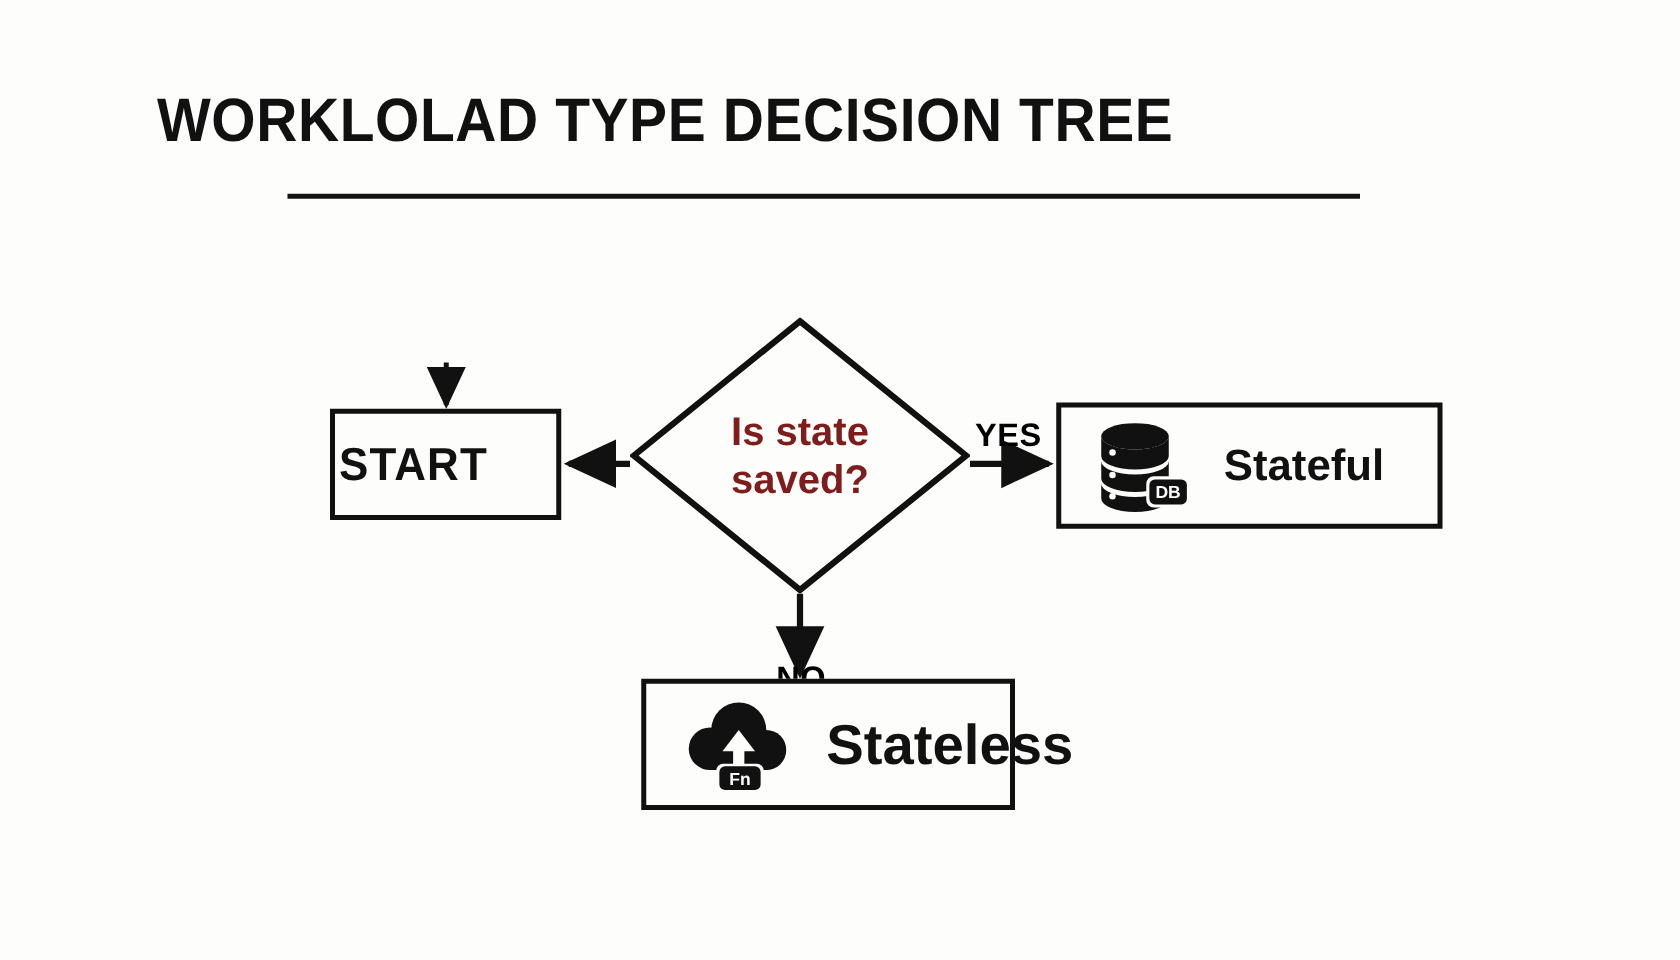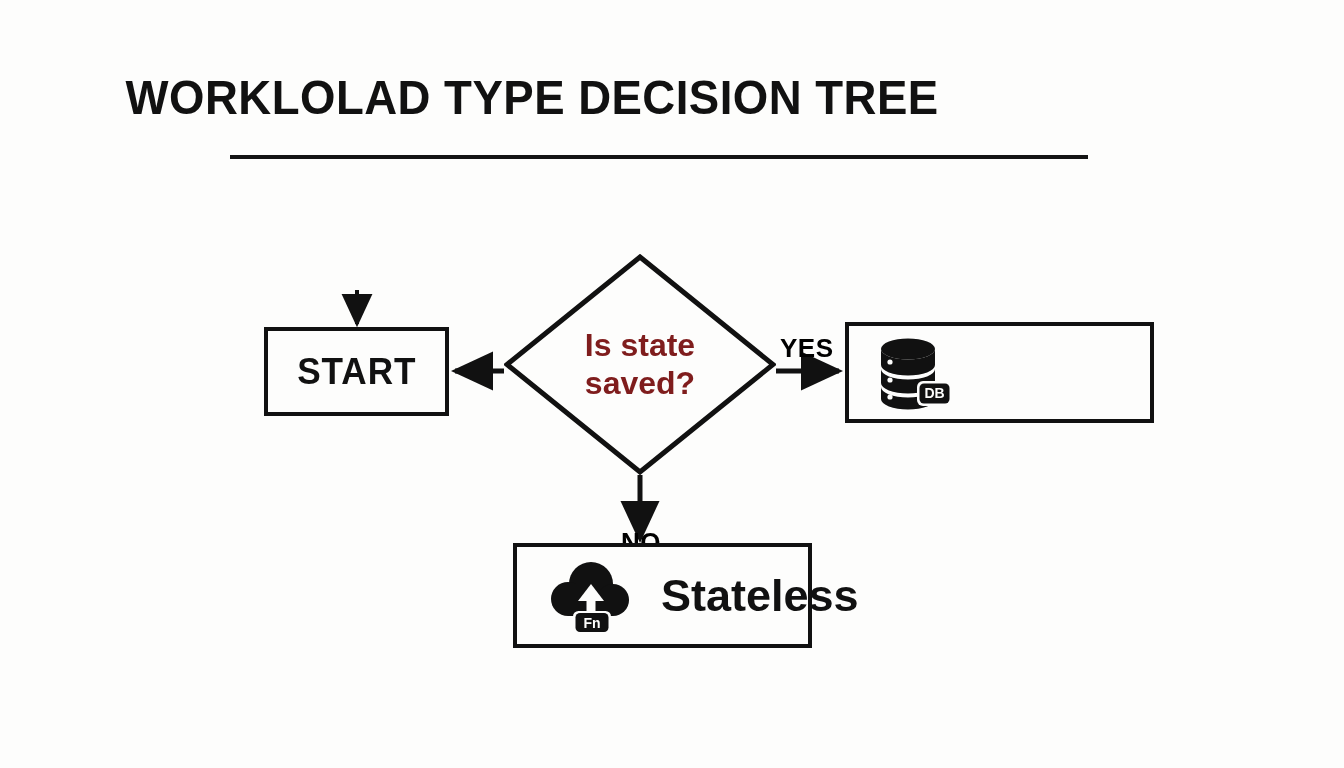--- a/index.html
+++ b/index.html
@@ -51,21 +51,20 @@
   }
 
   
   .node {
     position: absolute;
     box-sizing: border-box;
     background: #fdfdfc;
     border: 4px solid #111111;
     display: flex;
     align-items: center;
-    justify-content: center;
   }
   .node-label {
     font-family: "Liberation Sans Narrow", "Liberation Sans", sans-serif;
     font-weight: bold;
     color: #111111;
     white-space: nowrap;
   }
 
   #node-start {
     left: 264px;
@@ -207,20 +206,21 @@
 
       <circle cx="15" cy="26" r="2.6" fill="#fdfdfc"></circle>
       <circle cx="15" cy="44" r="2.6" fill="#fdfdfc"></circle>
       <circle cx="15" cy="61" r="2.6" fill="#fdfdfc"></circle>
 
       <rect x="42" y="45" width="35" height="25" rx="6" ry="6" fill="#fdfdfc"></rect>
       <rect x="44.5" y="47.5" width="30" height="20" rx="4.5" ry="4.5" fill="#111111"></rect>
     </g>
     <text x="59.5" y="62" text-anchor="middle" fill="#fdfdfc" font-family="Liberation Sans, sans-serif" font-size="14" font-weight="bold">DB</text>
   </svg>
+  <span class="node-label">Stateful</span>
 </div>
 
 <div class="node" id="node-stateless">
   <svg class="icon-svg" width="88" height="76" viewBox="0 0 88 76" xmlns="http://www.w3.org/2000/svg">
     <g fill="#111111">
 
       <circle cx="44" cy="26" r="22"></circle>
       <circle cx="21" cy="41" r="17"></circle>
       <circle cx="66" cy="42" r="16"></circle>
       <rect x="21" y="40" width="45" height="18"></rect>

